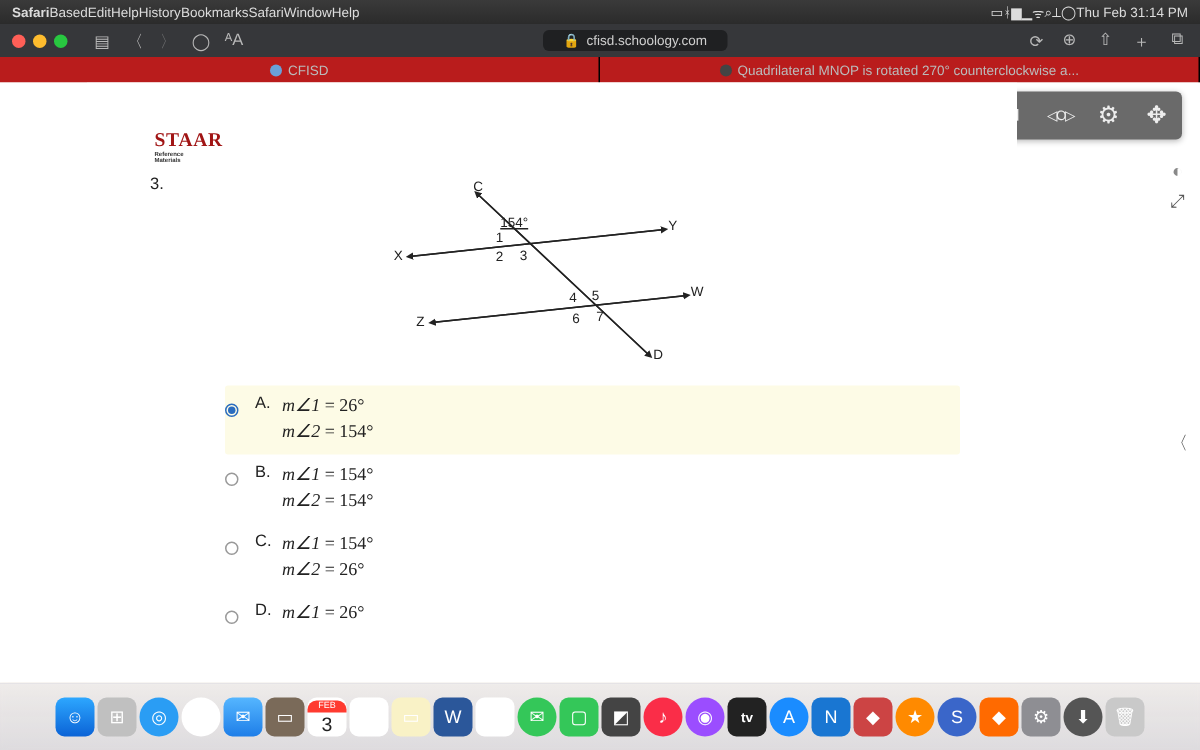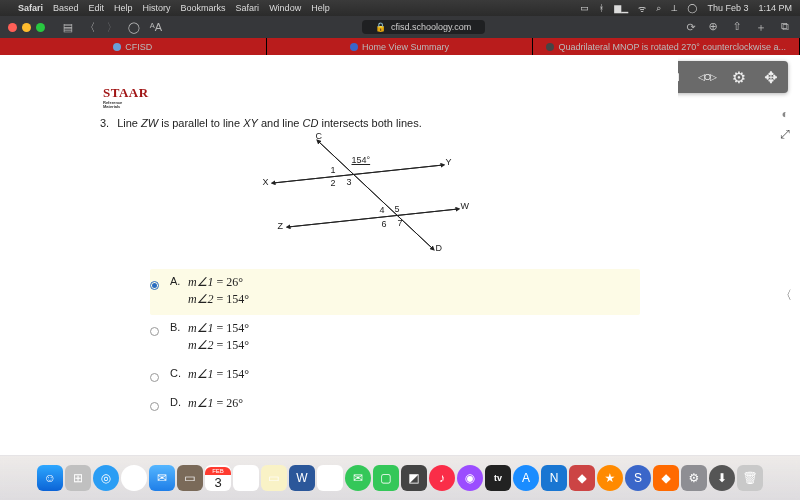--- a/index.html
+++ b/index.html
@@ -1,20 +1,20 @@
 <!DOCTYPE html>
 <html><head>
 <meta charset="utf-8">
 <style>
   * { margin: 0; padding: 0; box-sizing: border-box; }
   html, body { width: 800px; height: 500px; overflow: hidden; font-family: -apple-system, BlinkMacSystemFont, "Segoe UI", Helvetica, sans-serif; }
   body { background: #f4f0ec; display: flex; flex-direction: column; }
   
   .menubar { height: 16px; background: linear-gradient(#3a3a3a,#2b2b2b); color: #dcdcdc; display:flex; align-items:center; font-size:9px; padding:0 8px; justify-content: space-between; }
-  .menubar-left, .menubar-right { display:flex; align-items:center; gap:10px; }
+  .menubar-left, .menubar-right { display:flex; align-items:center; }
   .menubar-left span, .menubar-right span { white-space: nowrap; }
   .apple { font-size:11px; color:#ddd; }
   
   .chrome { height: 22px; background: #36373a; display:flex; align-items:center; padding:0 8px; gap:8px; }
   .traffic { display:flex; gap:5px; margin-right: 8px;}
   .traffic div { width:9px; height:9px; border-radius:50%; }
   .t-red{background:#ff5f57;} .t-yel{background:#febc2e;} .t-grn{background:#28c840;}
   .chrome-icon { color:#b8b8b8; font-size:11px; width:14px; text-align:center; }
   .addr { flex:1; display:flex; justify-content:center; }
   .addr-inner { background:#1f2022; color:#cfcfcf; font-size:9px; padding:2px 14px; border-radius:4px; display:flex; align-items:center; gap:4px; }
@@ -114,24 +114,20 @@
     <span class="chrome-icon">⧉</span>
   </div>
 </div>
 
 <div class="tabbar">
   <div class="tab">
       <span class="favdot" style="background:#6aa0d8"></span>
       <span class="tabtxt">CFISD</span>
     </div>
   <div class="tab">
-      <span class="favdot" style="background:#3a66c9"></span>
-      <span class="tabtxt">Home View Summary</span>
-    </div>
-  <div class="tab">
       <span class="favdot" style="background:#444"></span>
       <span class="tabtxt">Quadrilateral MNOP is rotated 270° counterclockwise a...</span>
     </div>
 </div>
 
 <div class="page">
   <div class="possa">POSSI</div>
   <div class="circ">›</div>
   <div class="mediabar">
     <span class="mbtn">☝</span>
@@ -145,23 +141,20 @@
 
   <div class="content">
     <div class="staar">
       <span>STAAR</span>
       <small>Reference</small>
       <small>Materials</small>
     </div>
 
     <div class="qwrap">
       <div class="qnum">3.</div>
-      <div class="qtext">
-        <span>Line </span><i>ZW</i><span> is parallel to line </span><i>XY</i><span> and line </span><i>CD</i><span> intersects both lines.</span>
-      </div>
 
       <div class="figure">
         <svg width="225" height="118" viewBox="0 0 225 118">
           <defs>
               <marker id="ah" viewBox="0 0 6 6" refX="3" refY="3" markerWidth="5" markerHeight="5" orient="auto">
                 <path d="M0,0 L6,3 L0,6 Z" fill="#222"></path>
               </marker>
             </defs>
 
           <line x1="15" y1="48" x2="185" y2="30" stroke="#222" stroke-width="1" marker-end="url(#ah)"></line>
@@ -172,21 +165,21 @@
 
           <line x1="60" y1="6" x2="175" y2="114" stroke="#222" stroke-width="1" marker-end="url(#ah)"></line>
           <line x1="175" y1="114" x2="60" y2="6" stroke="#222" stroke-width="1" marker-end="url(#ah)"></line>
         </svg>
         <span style="left:58px; top:-4px;">C</span>
         <span style="left:5px; top:42px;">X</span>
         <span style="left:188px; top:22px;">Y</span>
         <span style="left:20px; top:86px;">Z</span>
         <span style="left:203px; top:66px;">W</span>
         <span style="left:178px; top:108px;">D</span>
-        <span style="left:94px; top:20px;text-decoration:underline;">154°</span>
+        <span style="left:76px; top:20px;text-decoration:underline;">154°</span>
         <span style="left:73px; top:30px;">1</span>
         <span style="left:73px; top:43px;">2</span>
         <span style="left:89px; top:42px;">3</span>
         <span style="left:122px; top:70px;">4</span>
         <span style="left:137px; top:69px;">5</span>
         <span style="left:124px; top:84px;">6</span>
         <span style="left:140px; top:83px;">7</span>
       </div>
 
 
@@ -200,20 +193,21 @@
           <div class="ans">
             <span class="radio"></span>
     <span class="lbl">B.</span>
     <div class="eq"><i>m∠1</i><span class="notital"> = 154°</span></div>
     <div class="eq"><i>m∠2</i><span class="notital"> = 154°</span></div>
           </div>
           <div class="ans">
             <span class="radio"></span>
     <span class="lbl">C.</span>
     <div class="eq"><i>m∠1</i><span class="notital"> = 154°</span></div>
+    <div class="eq"><i>m∠2</i><span class="notital"> = 26°</span></div>
           </div>
           <div class="ans">
             <span class="radio"></span>
     <span class="lbl">D.</span>
     <div class="eq"><i>m∠1</i><span class="notital"> = 26°</span></div>
     </div>
         </div>
     </div>
   </div>
 

